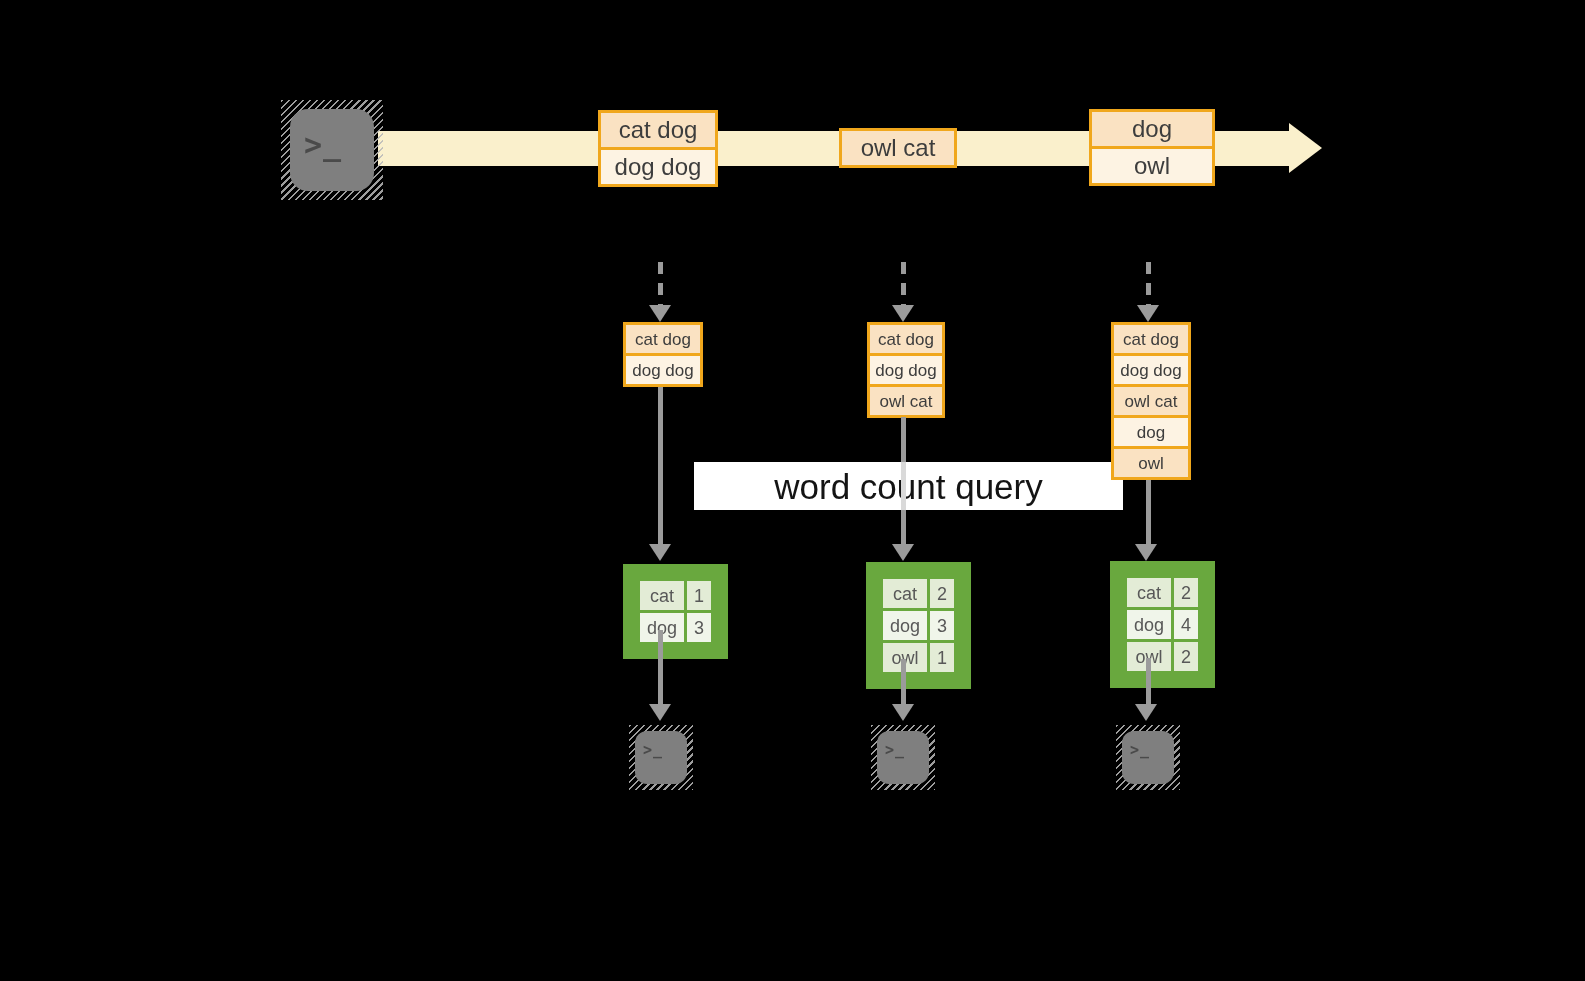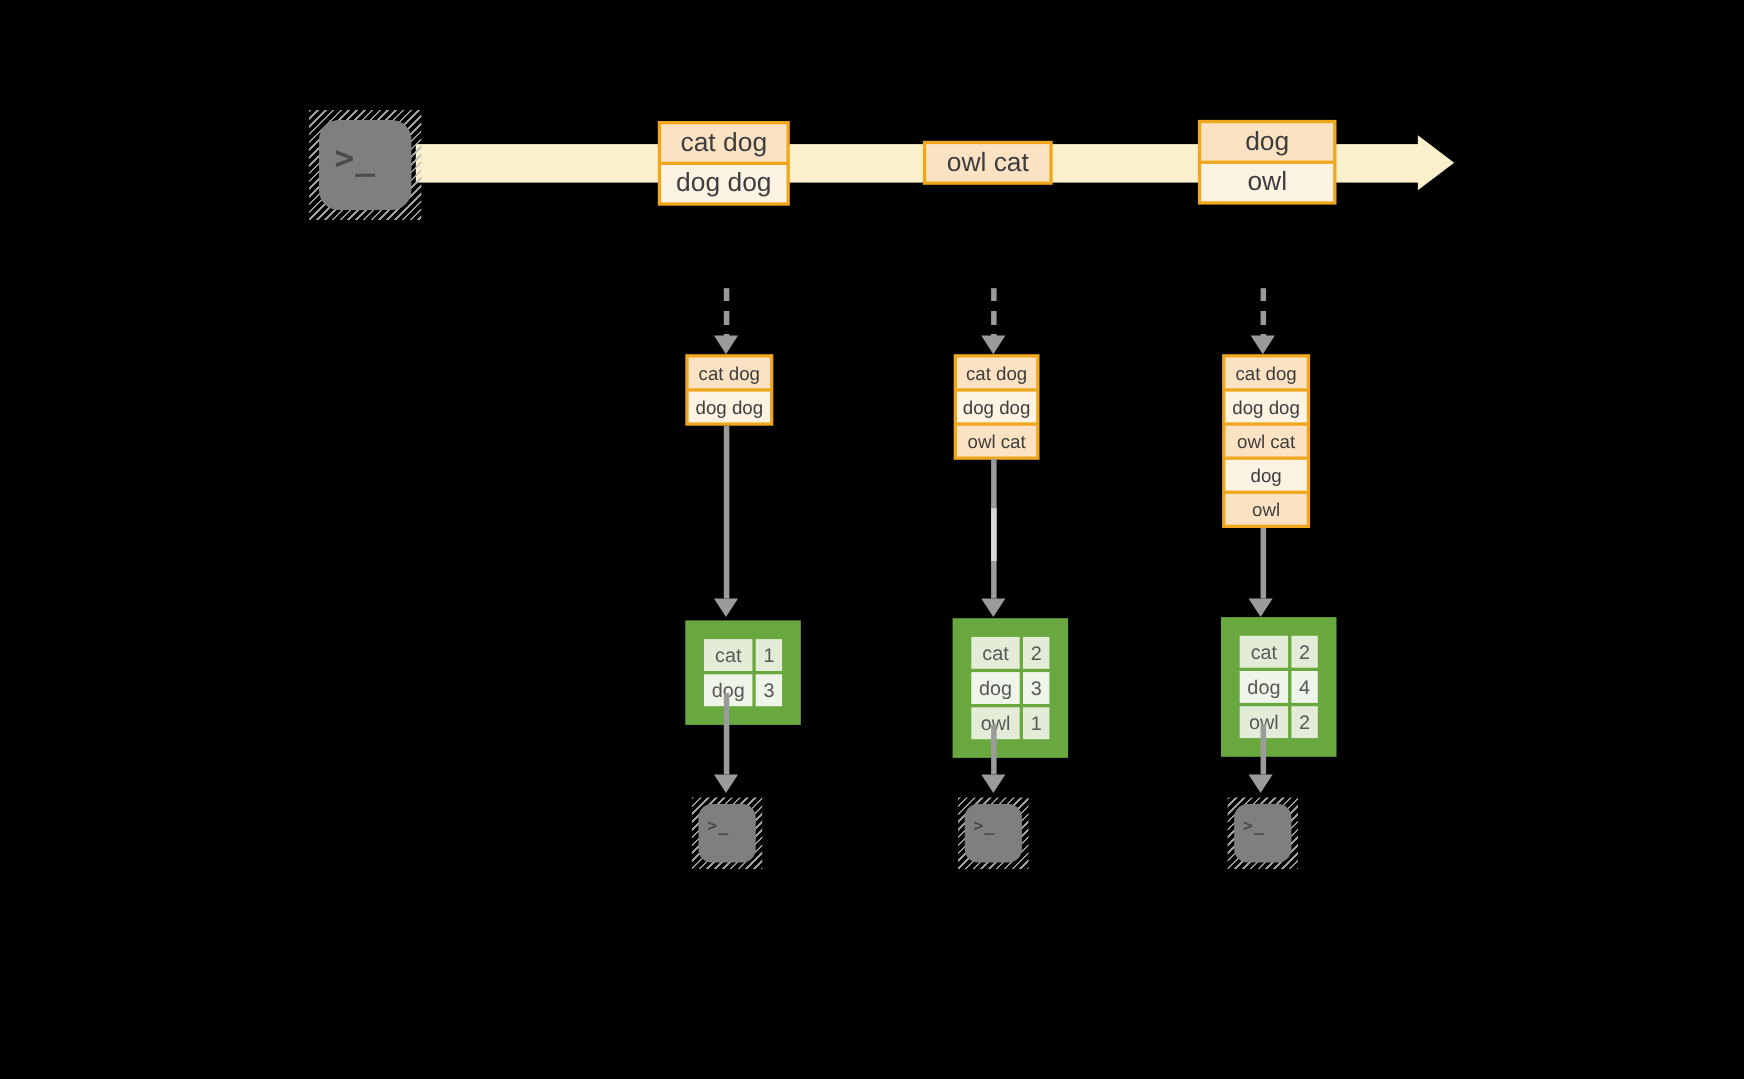--- a/index.html
+++ b/index.html
@@ -140,20 +140,23 @@
 
   <div class="abs vline" style="left:658px;top:387px;height:157px;"></div>
   <div class="abs tri-down" style="left:649px;top:544px;"></div>
 
   <div class="abs vline" style="left:901px;top:417px;height:127px;"></div>
   <div class="abs tri-down" style="left:892px;top:544px;"></div>
 
   <div class="abs vline" style="left:1146px;top:479px;height:65px;"></div>
   <div class="abs tri-down" style="left:1135px;top:544px;"></div>
 
+  <div class="abs banner" style="left:694px;top:462px;width:429px;height:48px;">
+    <span class="banner-label">word count query</span>
+  </div>
   <div class="abs banner-line" style="left:901px;top:462px;width:5px;height:48px;"></div>
 
   <div class="abs gtable" style="left:623px;top:564px;">
     <div class="cell g-dark">cat</div>
     <div class="cell g-dark">1</div>
     <div class="cell g-light">dog</div>
     <div class="cell g-light">3</div>
   </div>
 
   <div class="abs gtable" style="left:866px;top:562px;">

